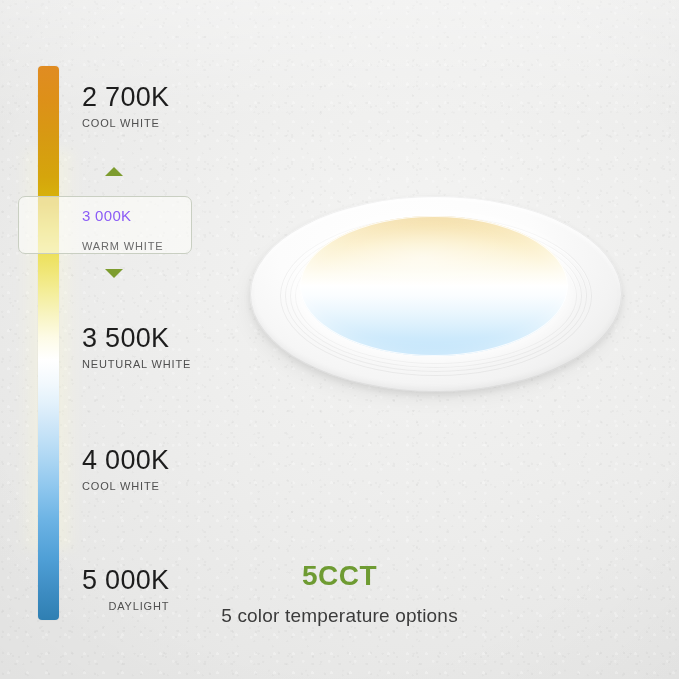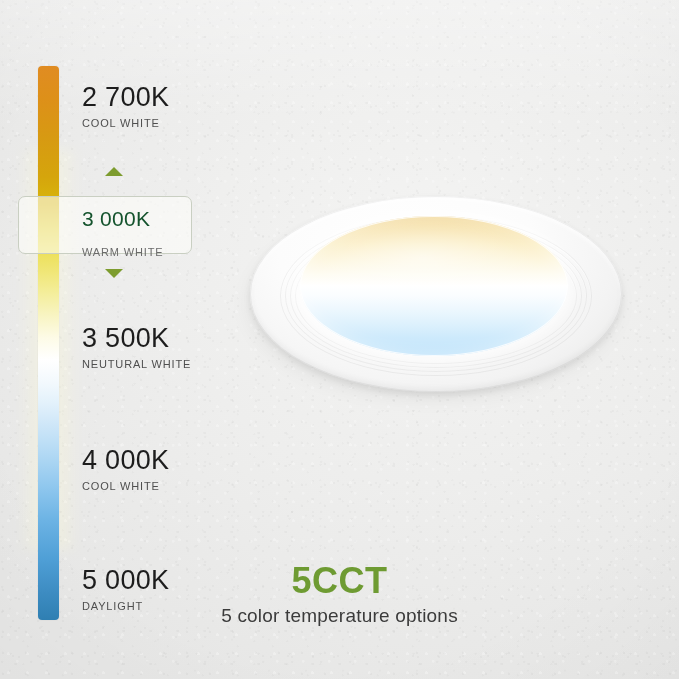--- a/index.html
+++ b/index.html
@@ -120,42 +120,42 @@
     font-weight: 400;
     color: #4f4f4f;
     letter-spacing: .85px;
     line-height: 1;
     white-space: nowrap;
   }
 
   .stop-2700 { top: 84px; }
   .stop-3500 { top: 325px; }
   .stop-4000 { top: 447px; }
-  .stop-5000 { top: 567px; }
+  .stop-5000 { top: 567px; text-align: right; }
 
   
   .highlight-card {
     position: absolute;
     left: 18px;
     top: 196px;
     width: 174px;
     height: 58px;
     border: 1px solid #c9cfc2;
     border-radius: 7px;
     background: rgba(253,253,250,.60);
     box-sizing: border-box;
   }
   .stop-3000 {
     position: absolute;
     left: 82px;
     top: 208px;
   }
   .stop-3000 .kelvin {
-    font-size: 21px;
-    color: #14532d;
+    font-size: 15px;
+    color: #8b5cf6;
     letter-spacing: .3px;
     line-height: 1;
     white-space: nowrap;
   }
   .stop-3000 .name {
     margin-top: 18px;
     font-size: 11px;
     color: #6a6a6a;
     letter-spacing: .85px;
     line-height: 1;
@@ -280,21 +280,21 @@
     border-radius: 50%;
     border: 1px solid rgba(255,255,255,.8);
     box-sizing: border-box;
   }
   .caption-title {
     position: absolute;
     top: 560px;
     left: 0;
     right: 0;
     text-align: center;
-    font-size: 36px;
+    font-size: 28px;
     font-weight: bold;
     color: #6e9b32;
     letter-spacing: .5px;
   }
   .caption-sub {
     position: absolute;
     top: 605px;
     left: 0;
     right: 0;
     text-align: center;

